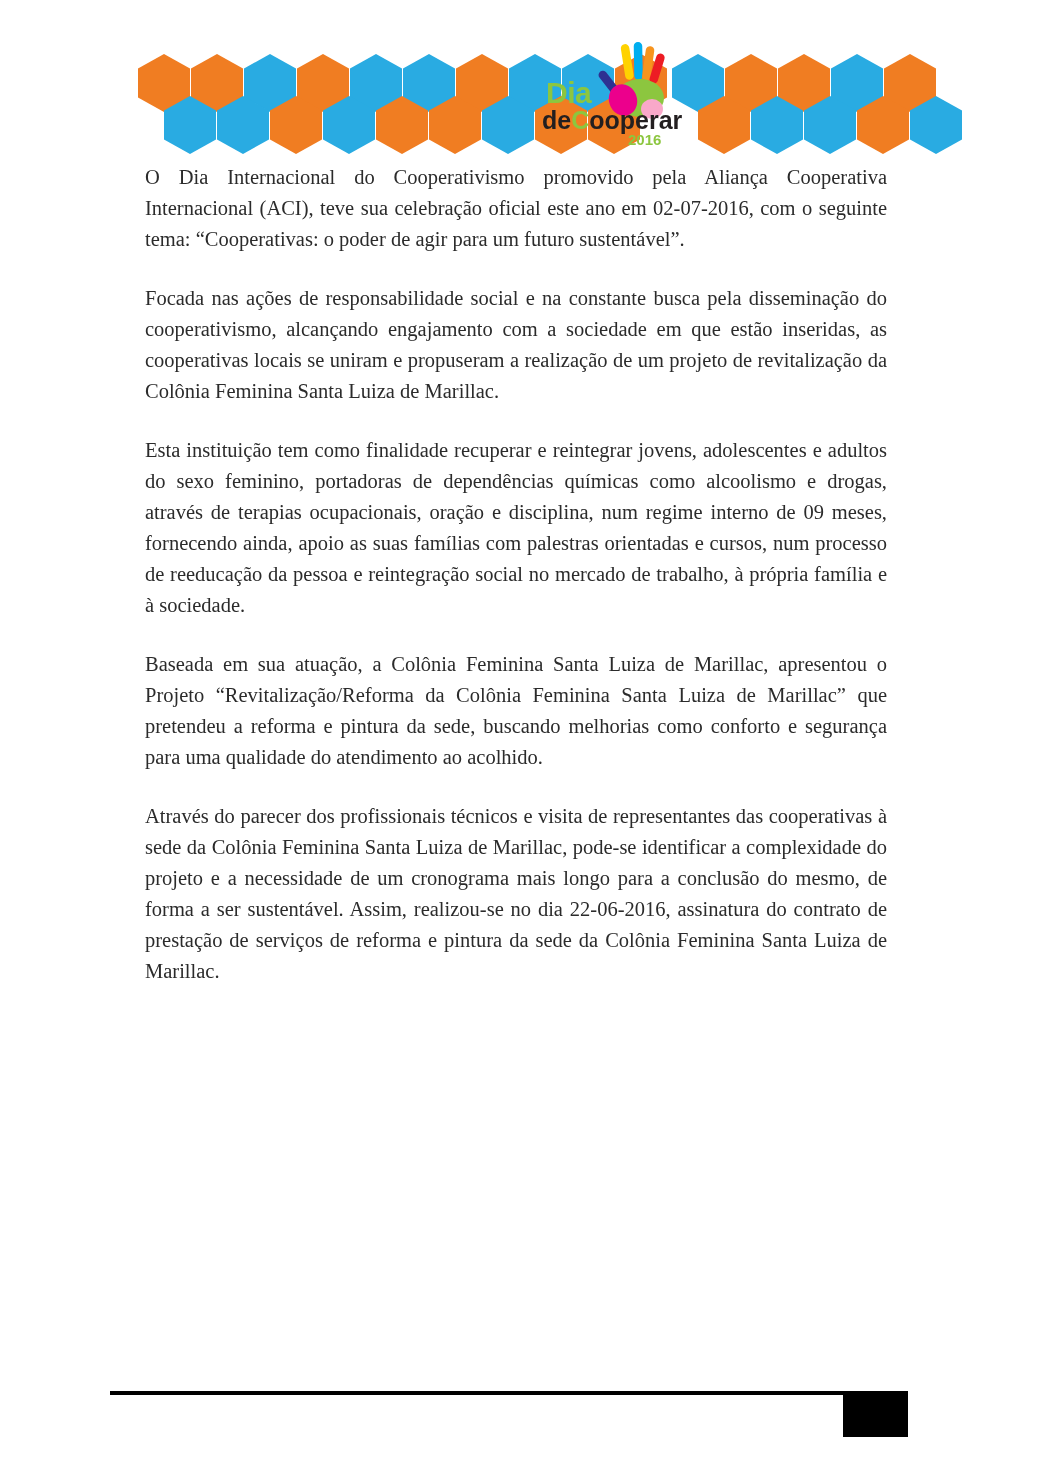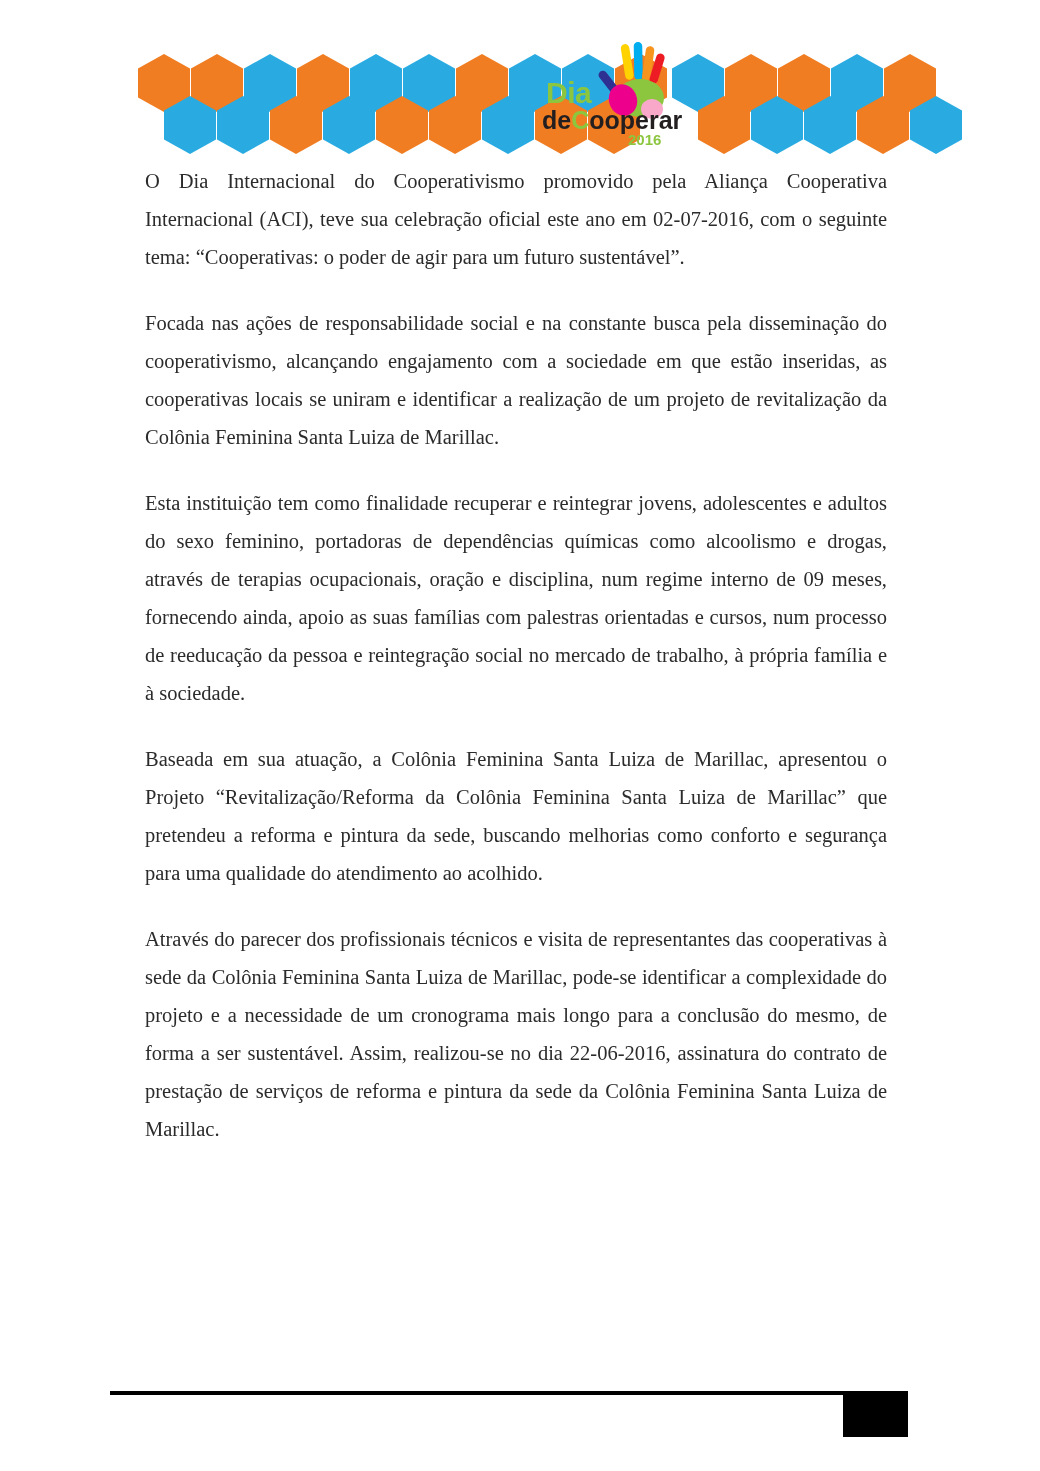--- a/index.html
+++ b/index.html
@@ -102,21 +102,21 @@
   
   .content {
     position: absolute;
     left: 145px;
     top: 162px;
     width: 750px;
   }
   .para {
     margin: 0 8px 28px 0;
     font-size: 20.5px;
-    line-height: 38px;
+    line-height: 31px;
     color: #2b2b2b;
     text-align: justify;
     text-justify: inter-word;
     hyphens: none;
   }
   .para:last-child { margin-bottom: 0; }
 
   
   .footer-rule {
     position: absolute;
@@ -201,21 +201,21 @@
         </svg>
       </div>
       <div class="logo-dia" style="color:#8CC63F">Dia</div>
       <div class="logo-line2"><span style="color:#231F20">de</span><span style="color:#231F20"><span style="color:#8CC63F" id="logo-c">C</span><span id="logo-ooperar">ooperar</span></span></div>
       <div class="logo-year" style="color:#8CC63F">2016</div>
     </div>
   </div>
 
   <div class="content">
     <p class="para">O Dia Internacional do Cooperativismo promovido pela Aliança Cooperativa Internacional (ACI), teve sua celebração oficial este ano em 02-07-2016, com o seguinte tema: “Cooperativas: o poder de agir para um futuro sustentável”.</p>
-    <p class="para">Focada nas ações de responsabilidade social e na constante busca pela disseminação do cooperativismo, alcançando engajamento com a sociedade em que estão inseridas, as cooperativas locais se uniram e identificar a realização de um projeto de revitalização da Colônia Feminina Santa Luiza de Marillac.</p>
+    <p class="para">Focada nas ações de responsabilidade social e na constante busca pela disseminação do cooperativismo, alcançando engajamento com a sociedade em que estão inseridas, as cooperativas locais se uniram e propuseram a realização de um projeto de revitalização da Colônia Feminina Santa Luiza de Marillac.</p>
     <p class="para">Esta instituição tem como finalidade recuperar e reintegrar jovens, adolescentes e adultos do sexo feminino, portadoras de dependências químicas como alcoolismo e drogas, através de terapias ocupacionais, oração e disciplina, num regime interno de 09 meses, fornecendo ainda, apoio as suas famílias com palestras orientadas e cursos, num processo de reeducação da pessoa e reintegração social no mercado de trabalho, à própria família e à sociedade.</p>
     <p class="para">Baseada em sua atuação, a Colônia Feminina Santa Luiza de Marillac, apresentou o Projeto “Revitalização/Reforma da Colônia Feminina Santa Luiza de Marillac” que pretendeu a reforma e pintura da sede, buscando melhorias como conforto e segurança para uma qualidade do atendimento ao acolhido.</p>
     <p class="para">Através do parecer dos profissionais técnicos e visita de representantes das cooperativas à sede da Colônia Feminina Santa Luiza de Marillac, pode-se identificar a complexidade do projeto e a necessidade de um cronograma mais longo para a conclusão do mesmo, de forma a ser sustentável. Assim, realizou-se no dia 22-06-2016, assinatura do contrato de prestação de serviços de reforma e pintura da sede da Colônia Feminina Santa Luiza de Marillac.</p>
   </div>
 
   <div class="footer-rule"></div>
   <div class="footer-block"></div>
 
 </div>
 

